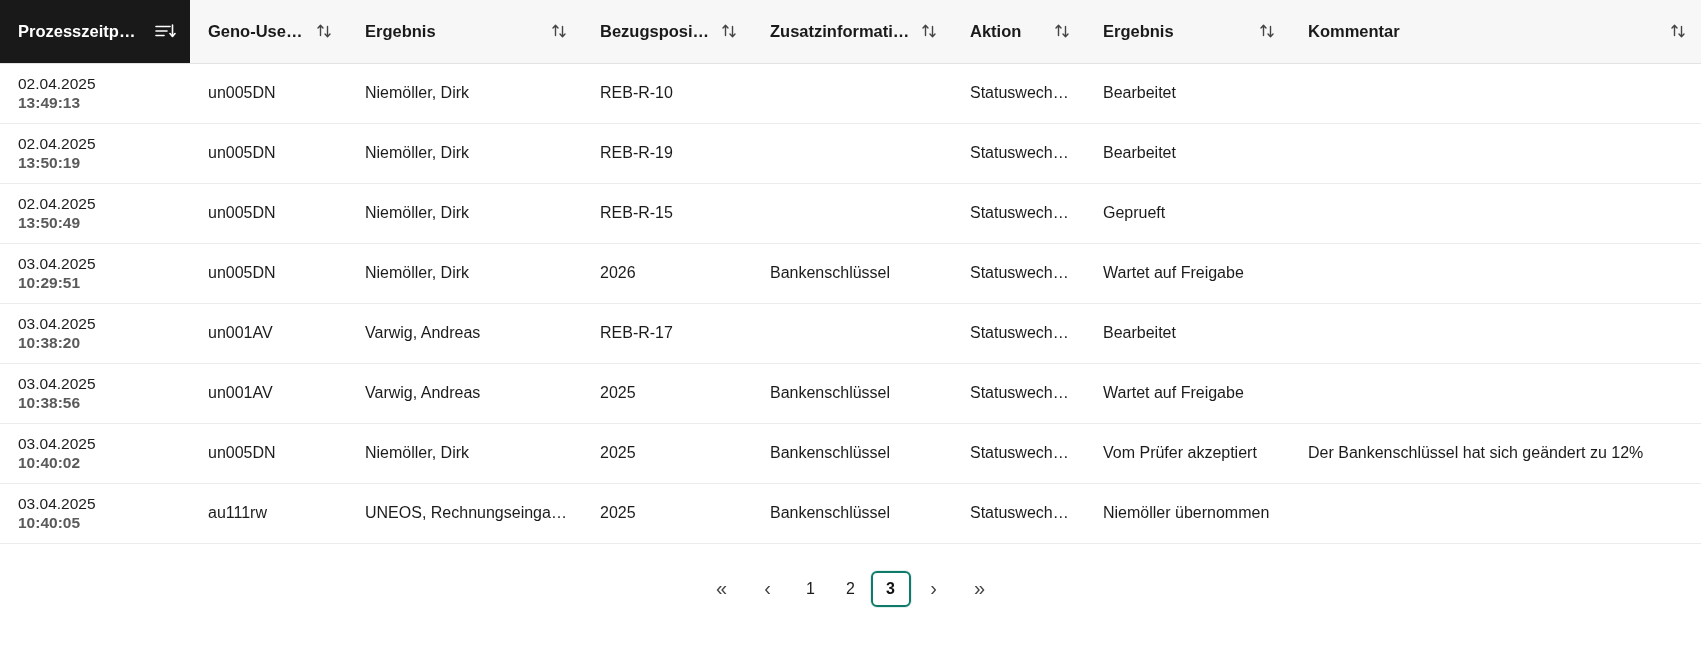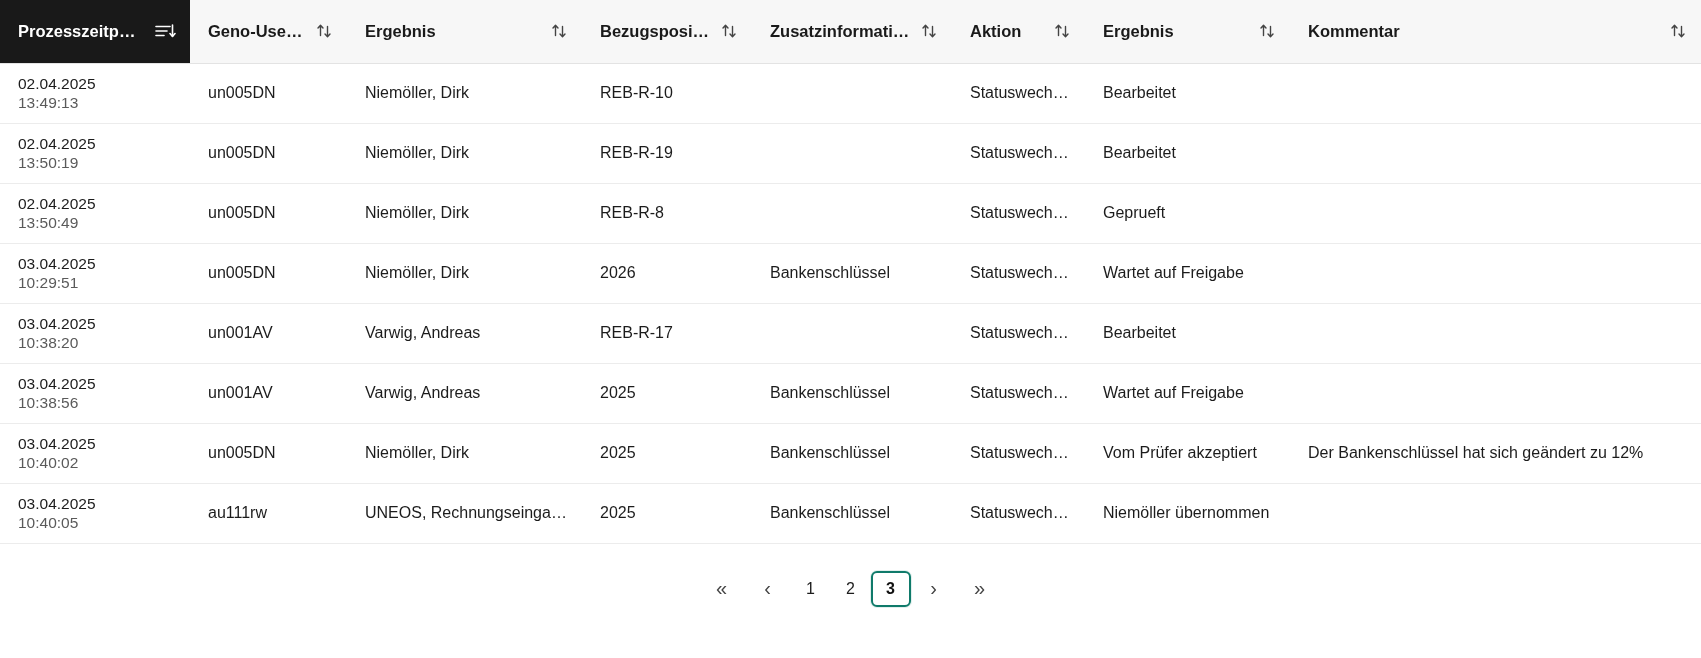--- a/index.html
+++ b/index.html
@@ -87,20 +87,21 @@
     display: block;
     font-size: 15.5px;
     color: #1c1c1c;
     line-height: 1.25;
   }
   .ts-line2 {
     display: block;
     font-size: 15.5px;
     color: #5a5a5a;
     line-height: 1.25;
+    font-weight: bold;
   }
 
   
   col.c-time { width: 190px; }
   col.c-geno { width: 157px; }
   col.c-user { width: 235px; }
   col.c-pos  { width: 170px; }
   col.c-zusatz { width: 200px; }
   col.c-aktion { width: 133px; }
   col.c-ergebnis { width: 205px; }
@@ -291,21 +292,21 @@
         <td></td>
       </tr>
 
       <tr>
         <td>
           <span class="ts-line1">02.04.2025</span>
           <span class="ts-line2">13:50:49</span>
         </td>
         <td>un005DN</td>
         <td>Niemöller, Dirk</td>
-        <td>REB-R-8</td>
+        <td>REB-R-15</td>
         <td></td>
         <td>Statuswechsel</td>
         <td>Geprueft</td>
         <td></td>
       </tr>
 
       <tr>
         <td>
           <span class="ts-line1">03.04.2025</span>
           <span class="ts-line2">10:29:51</span>

